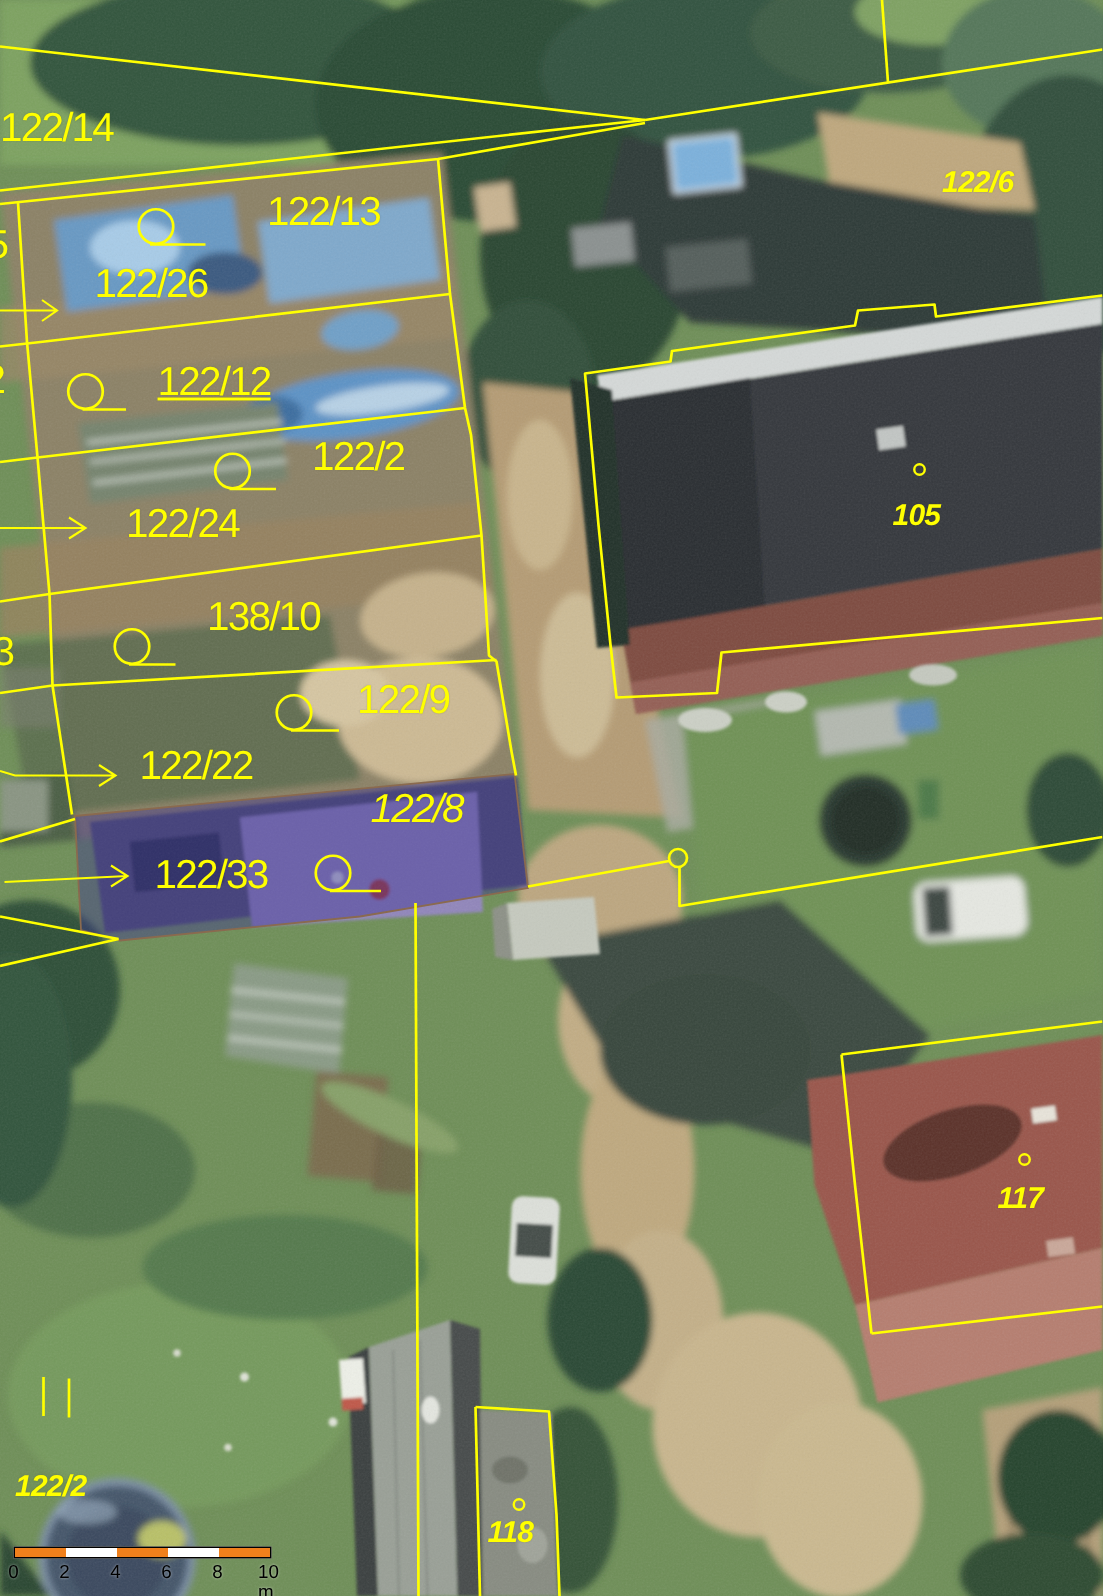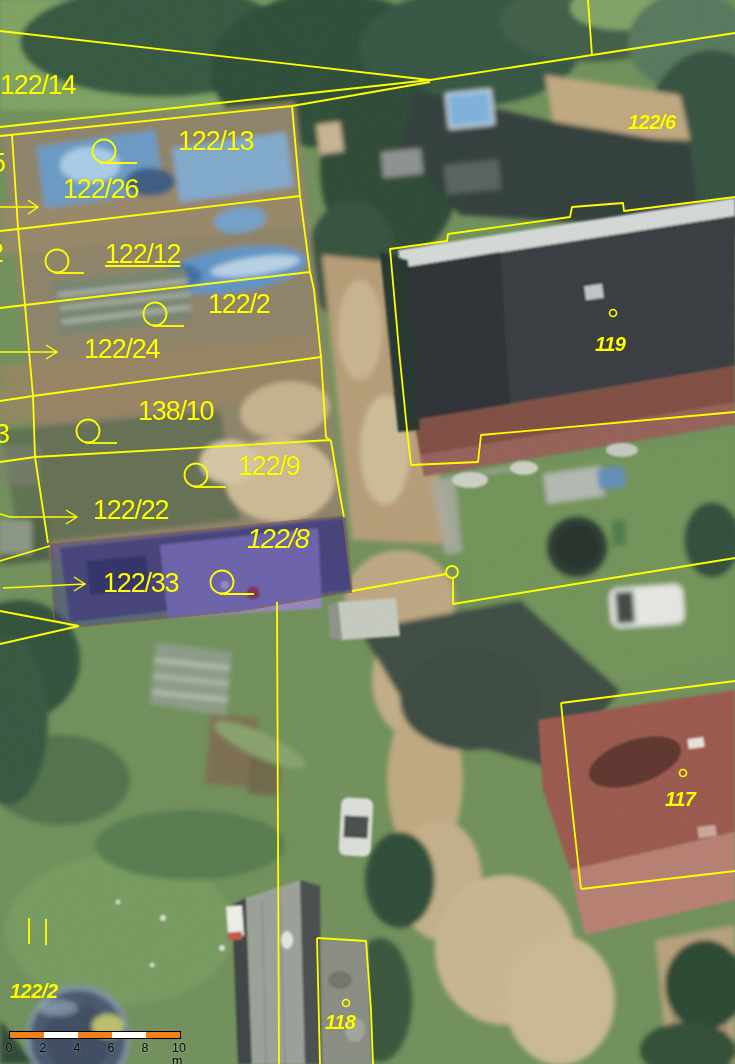--- a/index.html
+++ b/index.html
@@ -271,21 +271,21 @@
       <div class="plabel" style="left: 84px; top: 336px;">122/24</div>
       <div class="plabel" style="left: 138px; top: 398px;">138/10</div>
       <div class="plabel" style="left: 238px; top: 453px;">122/9</div>
       <div class="plabel" style="left: 93px; top: 497px; text-align: right;">122/22</div>
       <div class="plabel" style="left: 247px; top: 526px; font-style: italic;">122/8</div>
       <div class="plabel" style="left: 103px; top: 570px;">122/33</div>
       <div class="plabel" style="left: -9px; top: 150px;">5</div>
       <div class="plabel" style="left: -11px; top: 240px;">2</div>
       <div class="plabel" style="left: -5px; top: 421px;">3</div>
       <div class="plabel it" style="left: 628px; top: 112px;">122/6</div>
-      <div class="plabel it" style="left: 595px; top: 334px;">119</div>
+      <div class="plabel it" style="left: 595px; top: 334px;">105</div>
       <div class="plabel it" style="left: 665px; top: 789px;">117</div>
       <div class="plabel it" style="left: 325px; top: 1012px;">118</div>
       <div class="plabel it" style="left: 10px; top: 981px;">122/2</div>
     </div>
 
   <div id="scalebar">
     <div id="sb-bar" style="border-color: rgb(0, 0, 0);">
         <div style="background: rgb(240, 128, 28);"></div>
         <div style="background: rgb(255, 255, 255);"></div>
         <div style="background: rgb(240, 128, 28);"></div>

